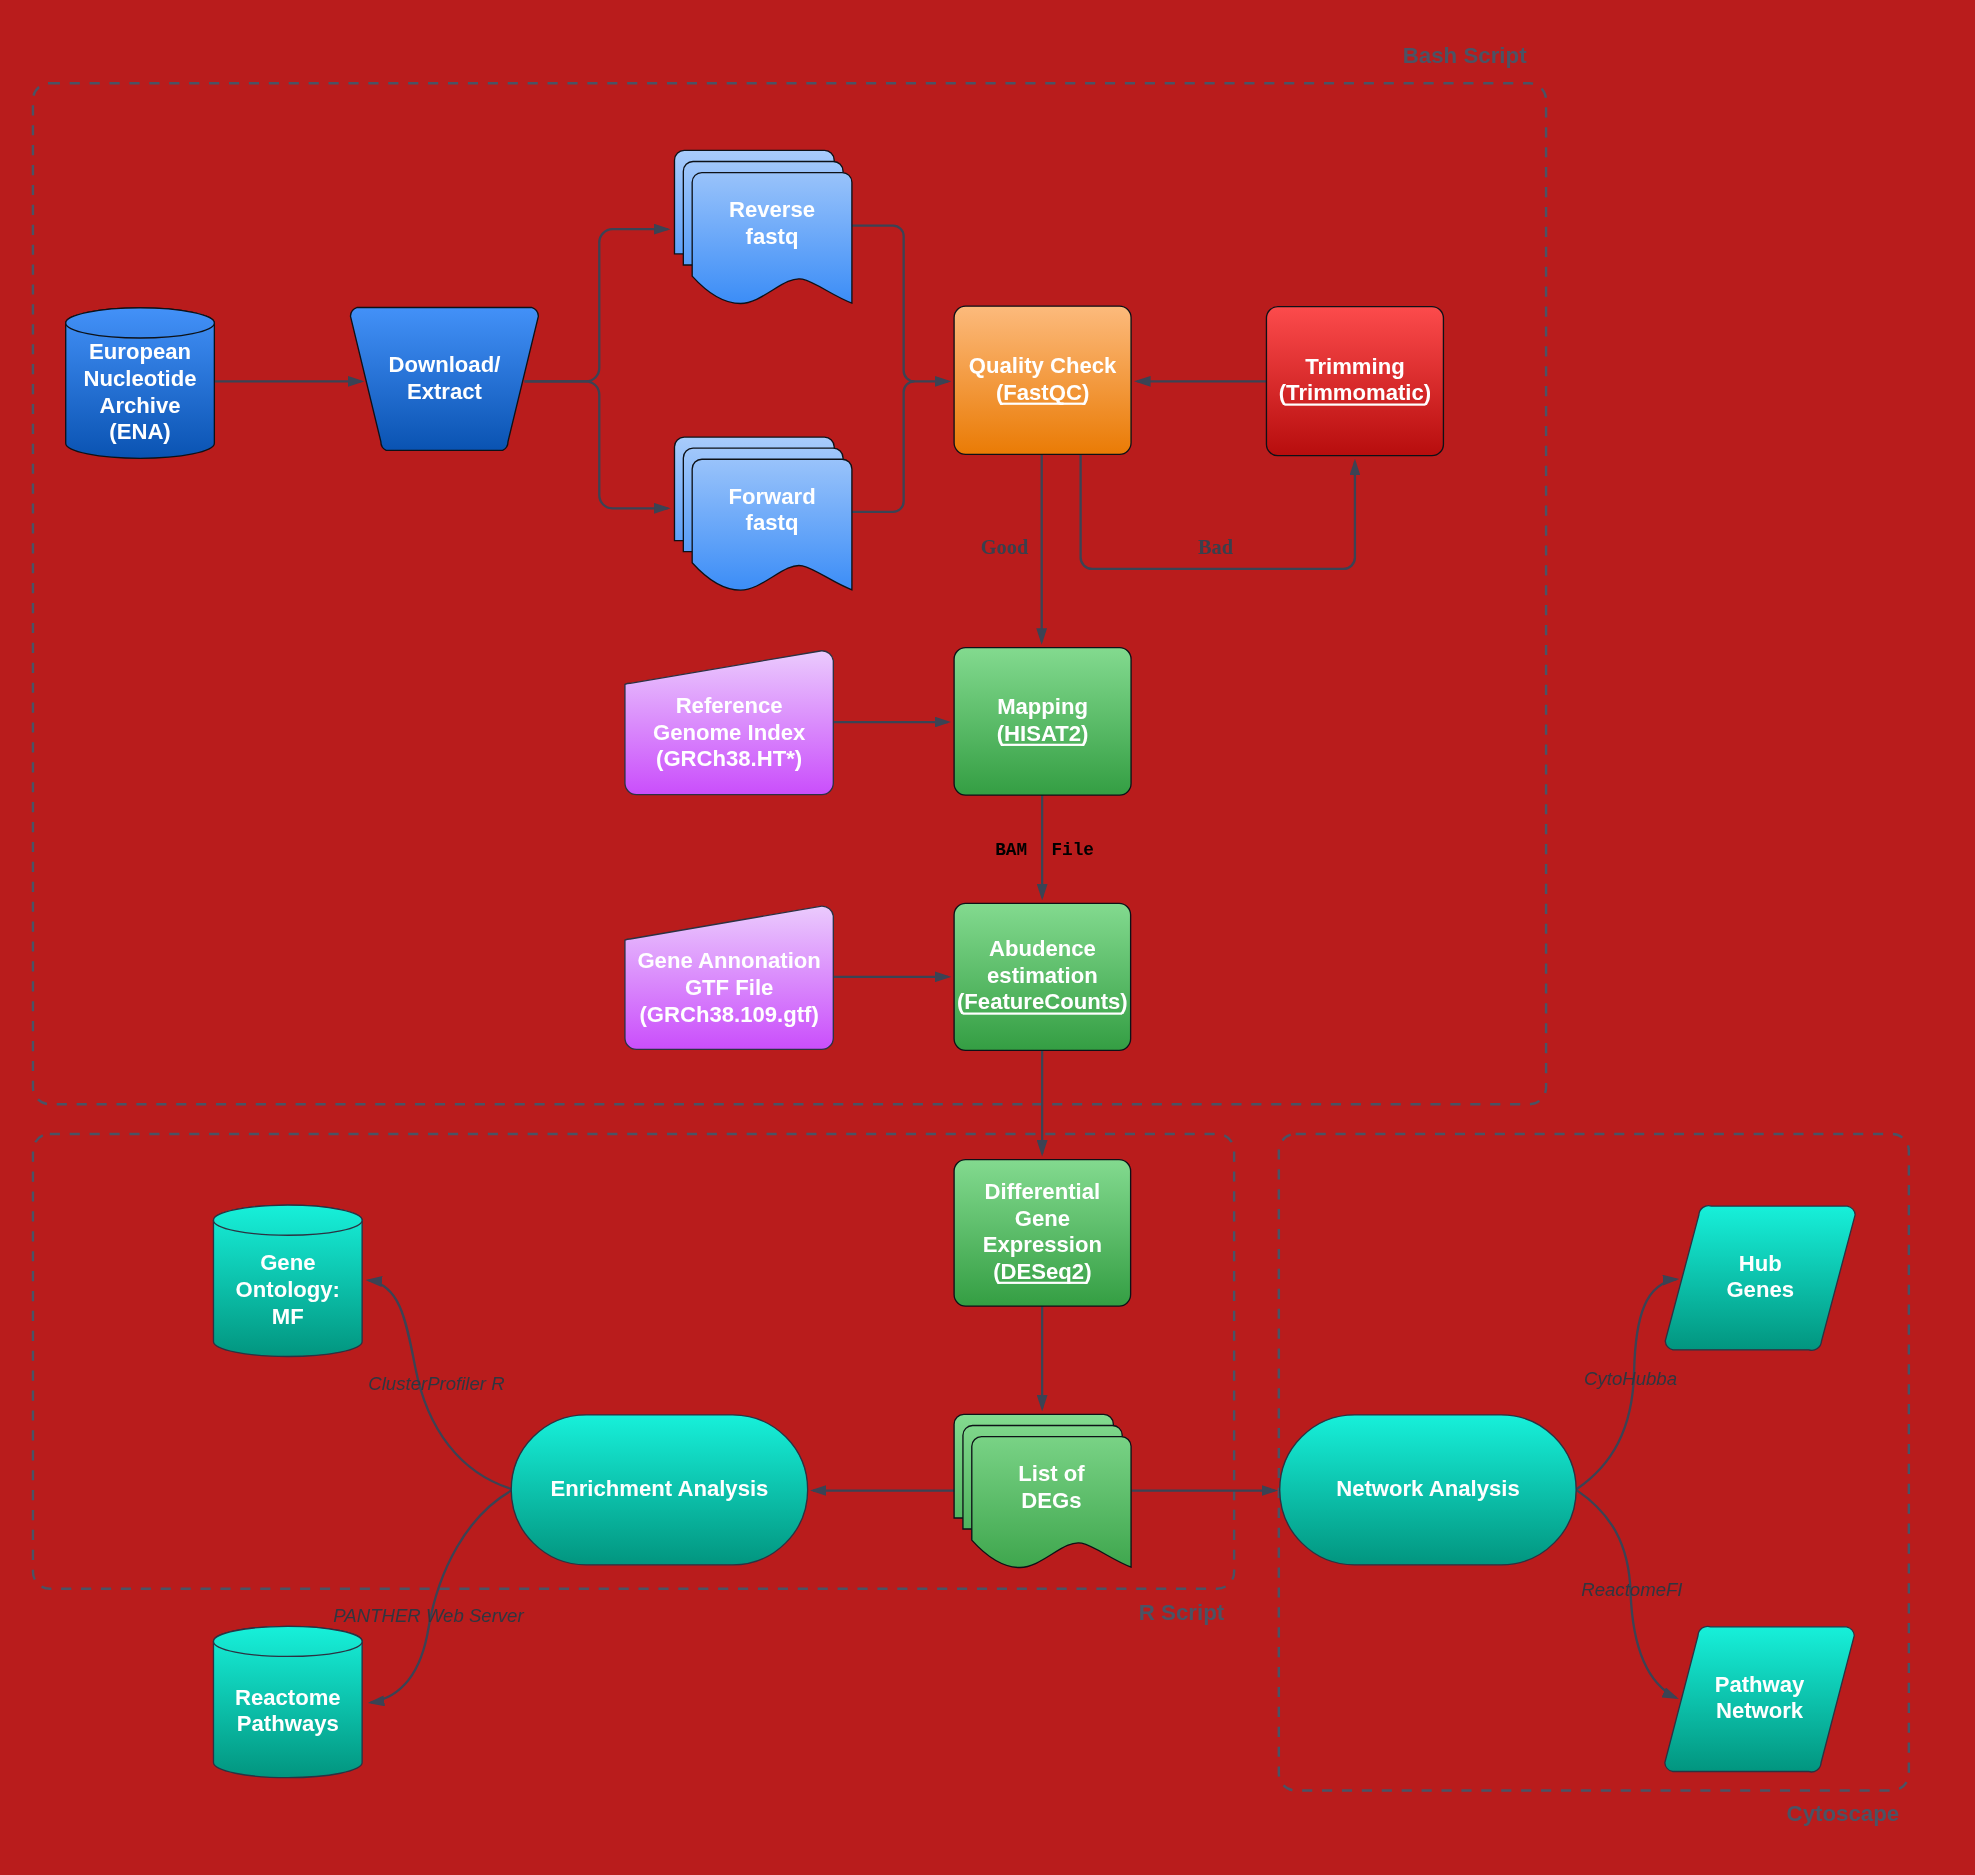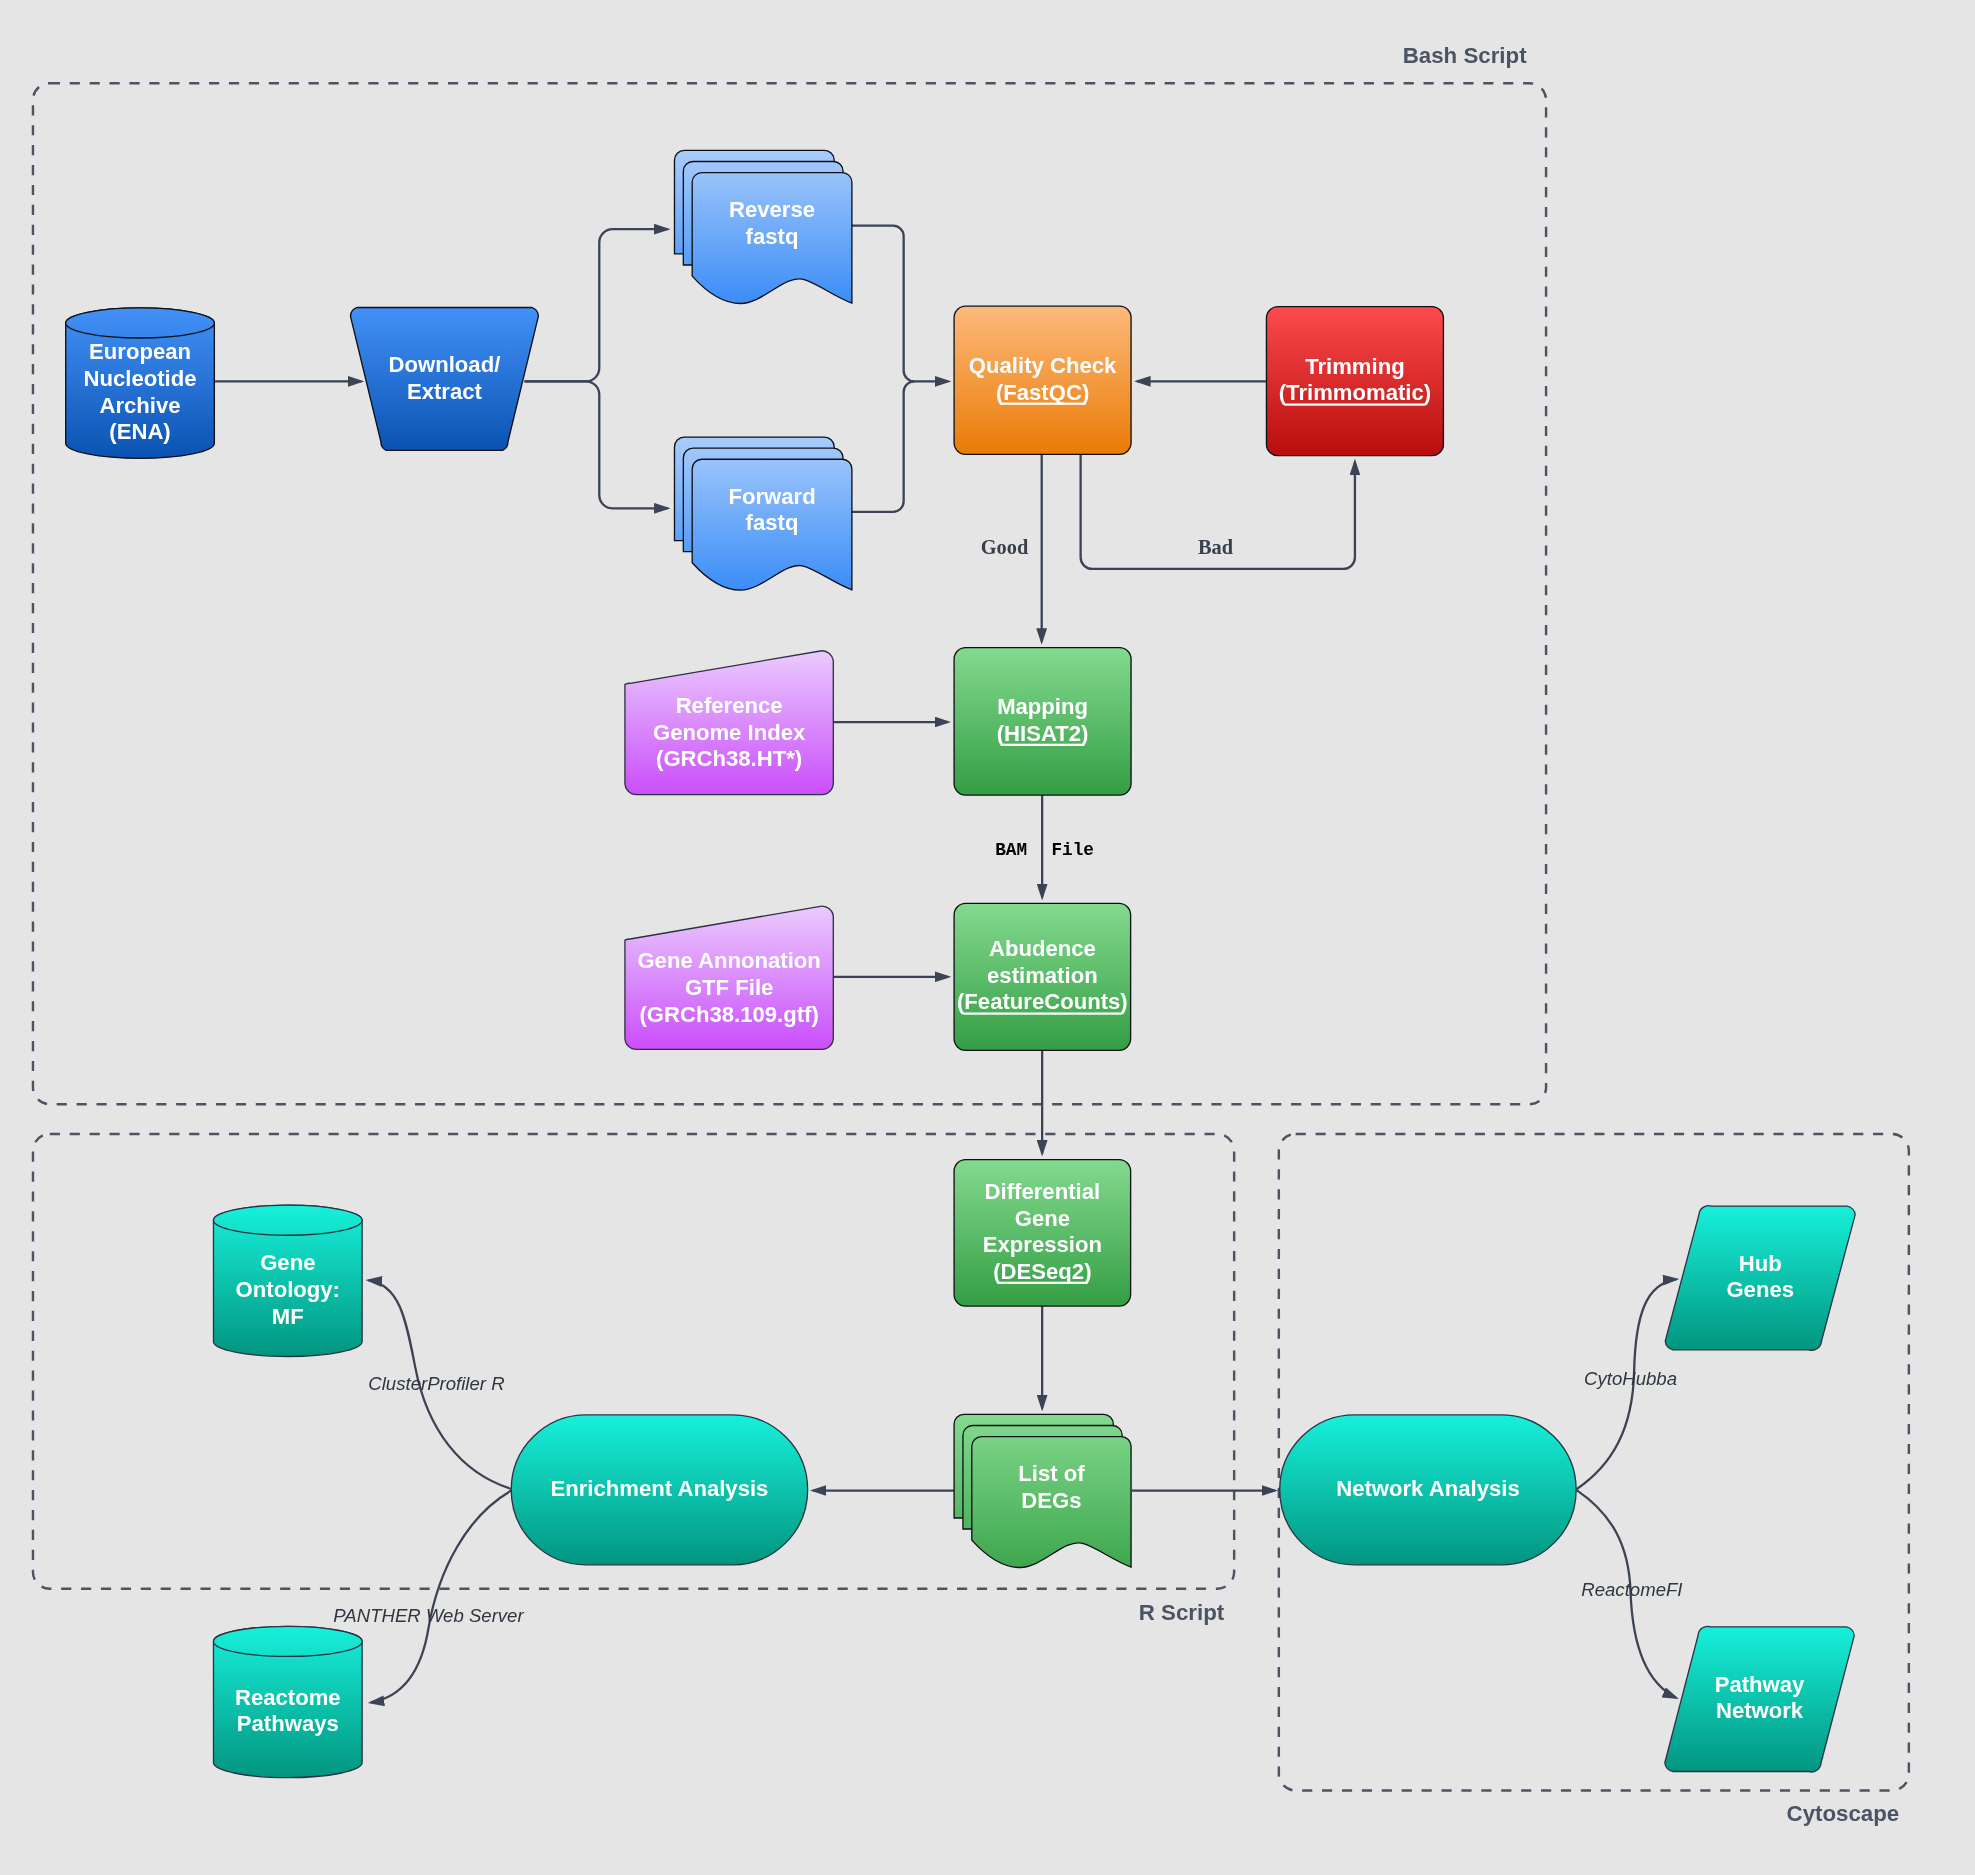--- a/index.html
+++ b/index.html
@@ -1,18 +1,18 @@
 <!DOCTYPE html>
 <html style="font-size:7px"><head>
 <meta charset="utf-8">
 <title>RNA-Seq Analysis Workflow</title>
 <style>
   html,body{margin:0;padding:0;background:#ffffff;}
   body{width:1975px;height:1875px;overflow:hidden;font-family:"Liberation Sans",sans-serif;}
-  #stage{position:relative;width:1975px;height:1875px;background:#e5e5e5;}
+  #stage{position:relative;width:1975px;height:1875px;background:#b91c1c;}
   svg#diagram{display:block;position:absolute;top:0;left:0;}
   text{white-space:pre;}
   .nl{font-family:"Liberation Sans",sans-serif;font-weight:bold;fill:#ffffff;text-anchor:middle;font-size:50px;}
   .gl{font-family:"Liberation Sans",sans-serif;font-weight:bold;fill:#4b5364;text-anchor:middle;font-size:50.4px;}
   .el{font-family:"Liberation Sans",sans-serif;font-style:italic;fill:#2f3640;text-anchor:middle;font-size:42px;}
   .sl{font-family:"Liberation Serif",serif;font-weight:bold;fill:#39404d;text-anchor:middle;font-size:46px;}
   .ml{font-family:"Liberation Mono",monospace;font-weight:bold;fill:#000000;text-anchor:middle;font-size:40px;}
 </style>
 </head>
 <body>

